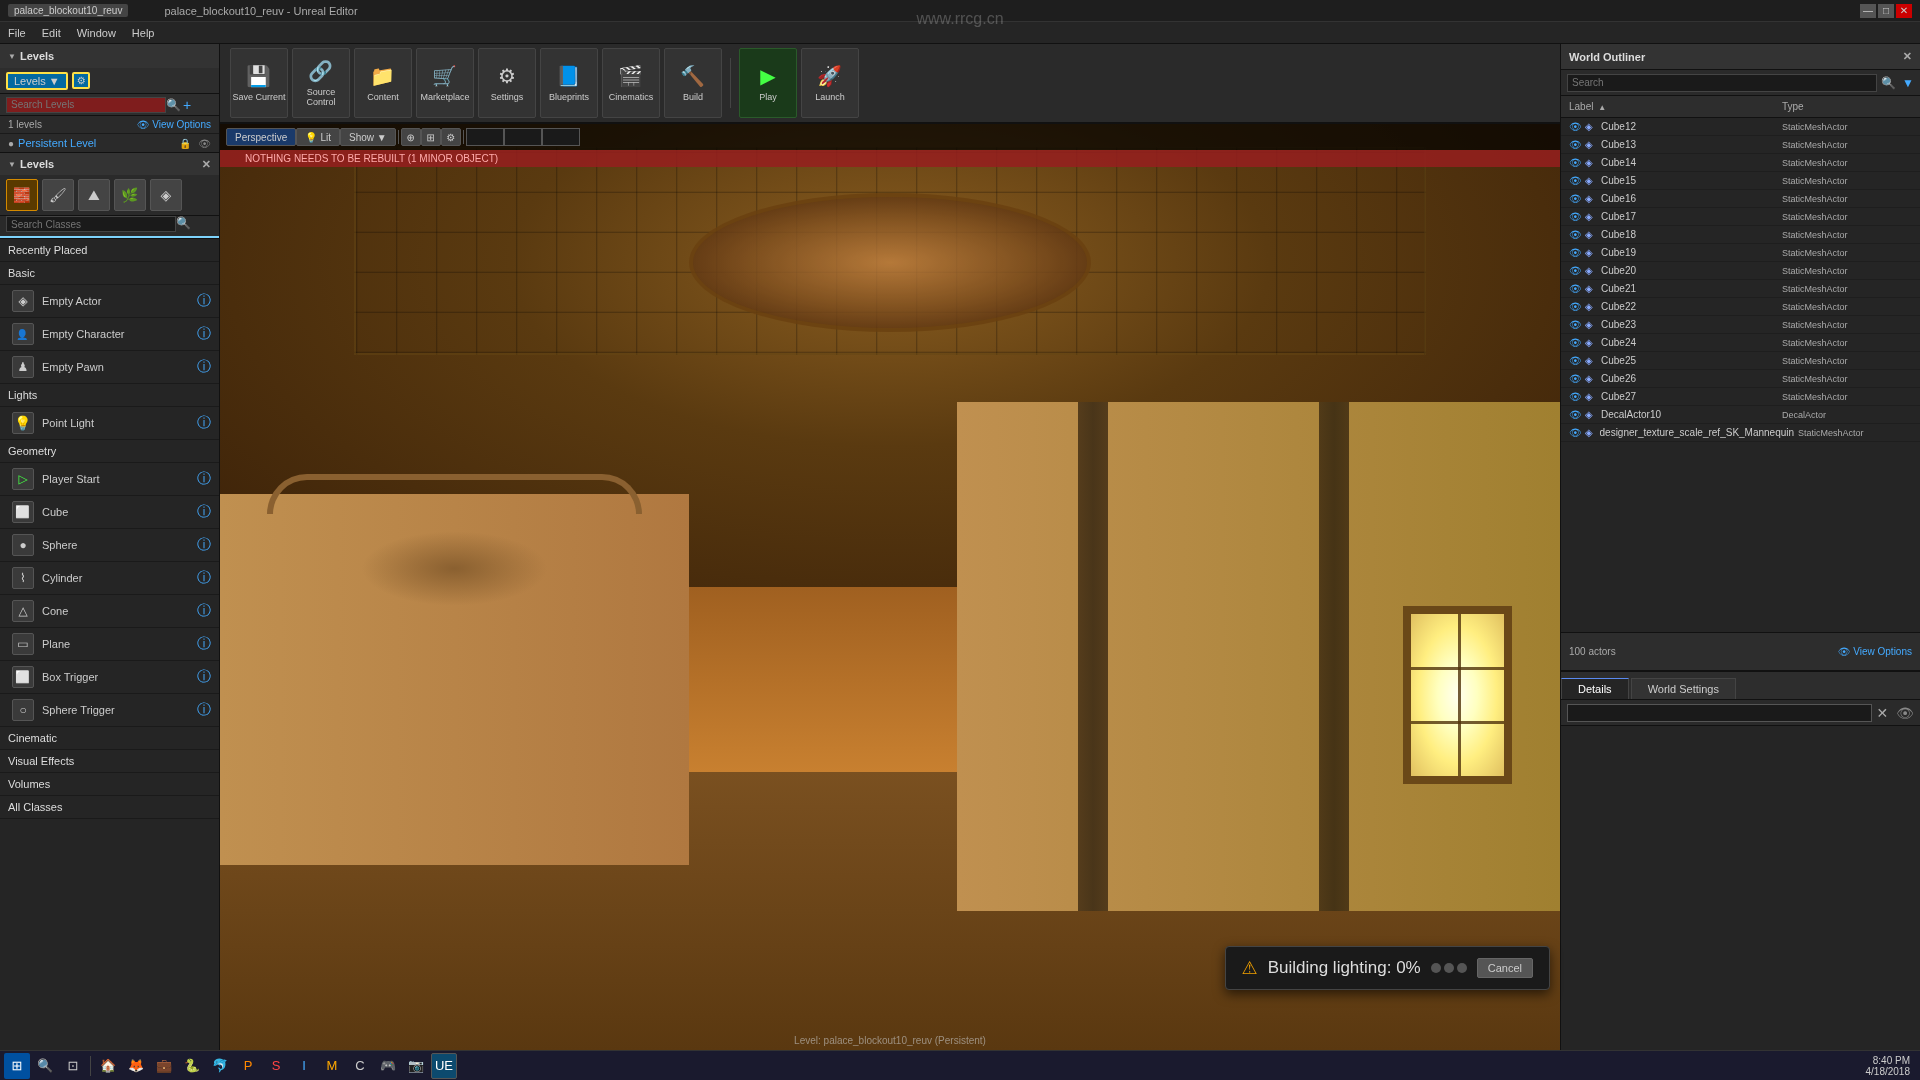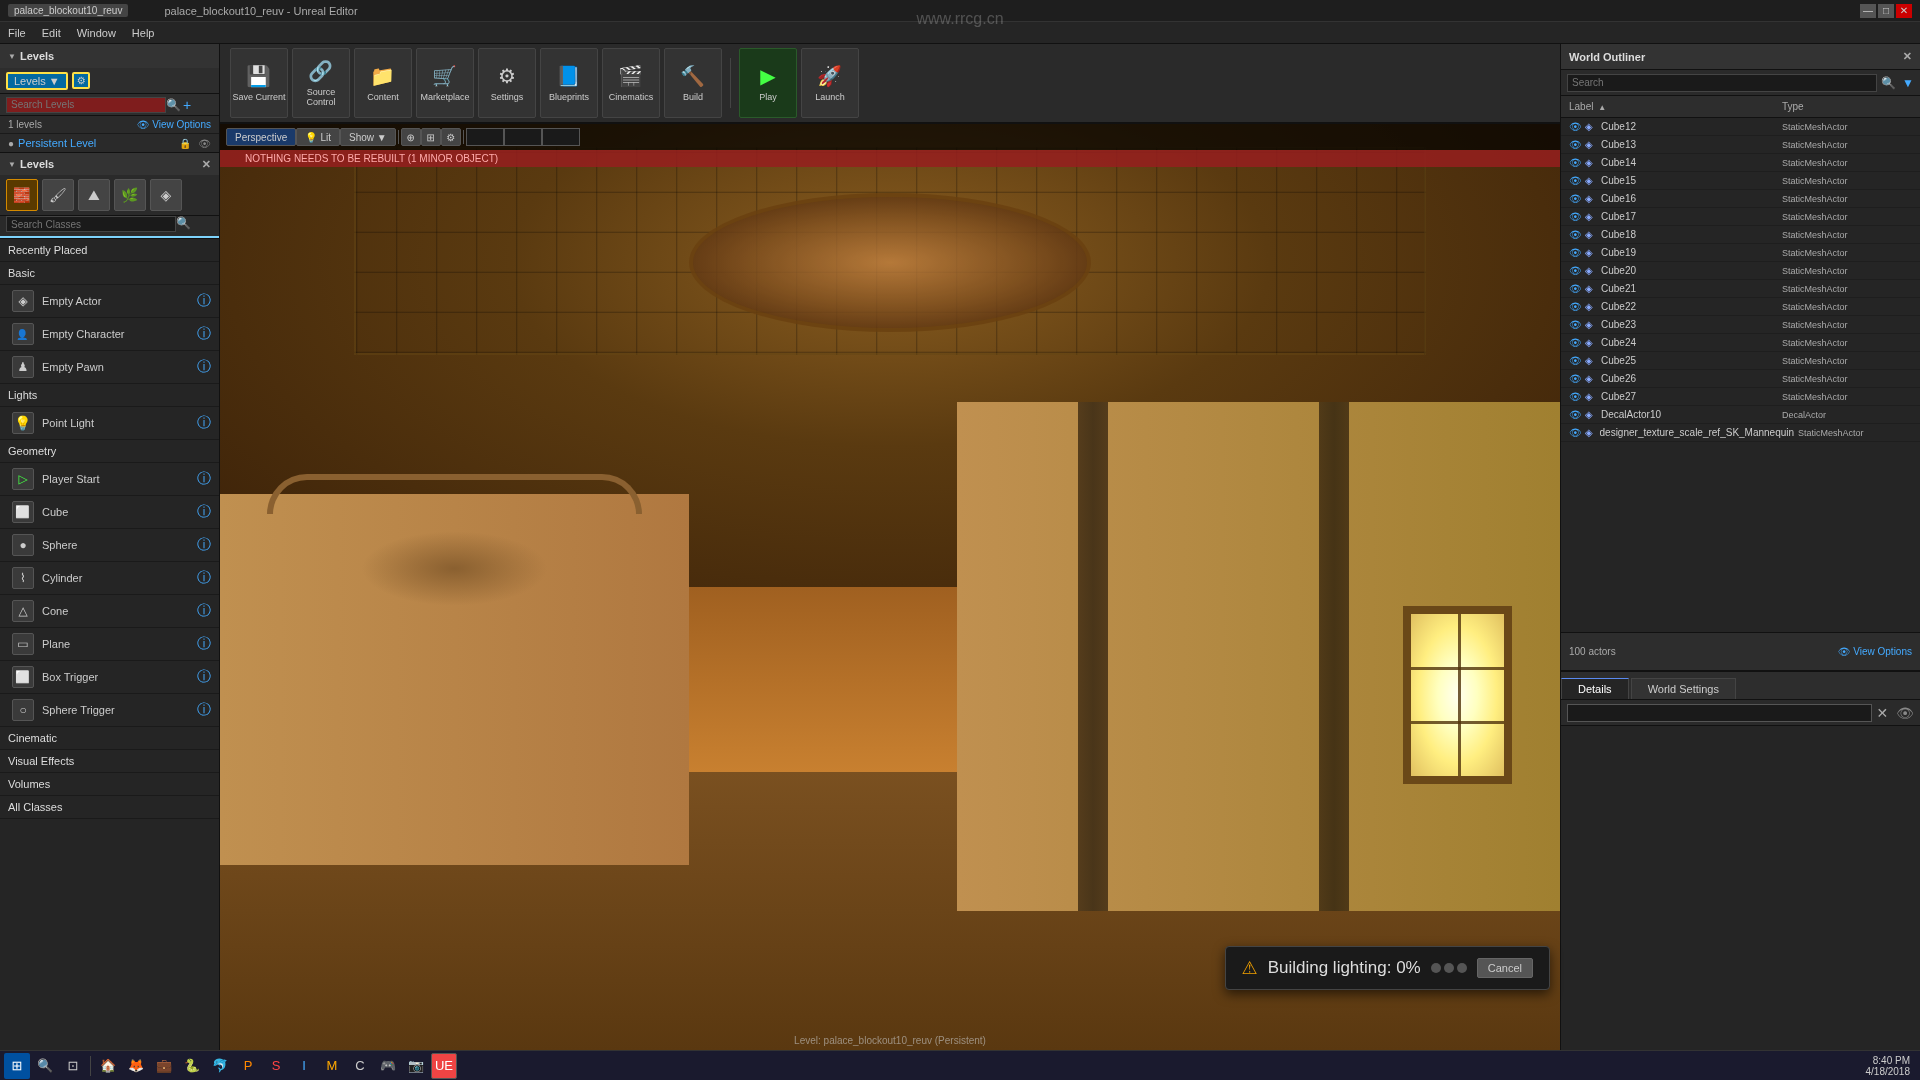--- a/index.html
+++ b/index.html
@@ -1097,18 +1097,18 @@
   <div class="taskbar-icon">💼</div>
   <div class="taskbar-icon" style="color:#4a9;">🐍</div>
   <div class="taskbar-icon" style="color:#48f;">🐬</div>
   <div class="taskbar-icon" style="color:#f80;">P</div>
   <div class="taskbar-icon" style="color:#f44;">S</div>
   <div class="taskbar-icon" style="color:#4af;">I</div>
   <div class="taskbar-icon" style="color:#fa0;">M</div>
   <div class="taskbar-icon">C</div>
   <div class="taskbar-icon">🎮</div>
   <div class="taskbar-icon">📷</div>
-  <div class="taskbar-icon" style="color:#fff;background:#ef4444;border:1px solid #555;">UE</div>
+  <div class="taskbar-icon" style="color:#fff;background:#0c4a6e;border:1px solid #555;">UE</div>
   <div class="taskbar-time">
     <div>8:40 PM</div>
     <div>4/18/2018</div>
   </div>
 </div>
 
 </body></html>

